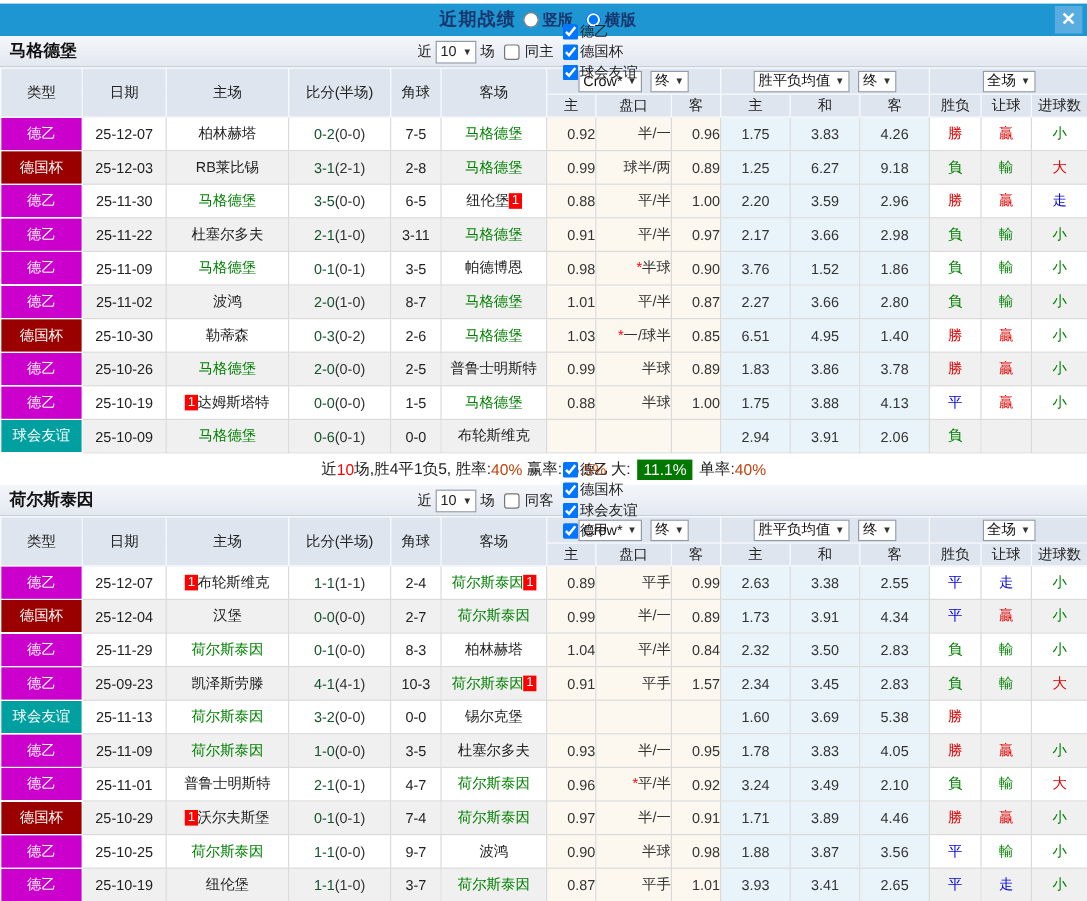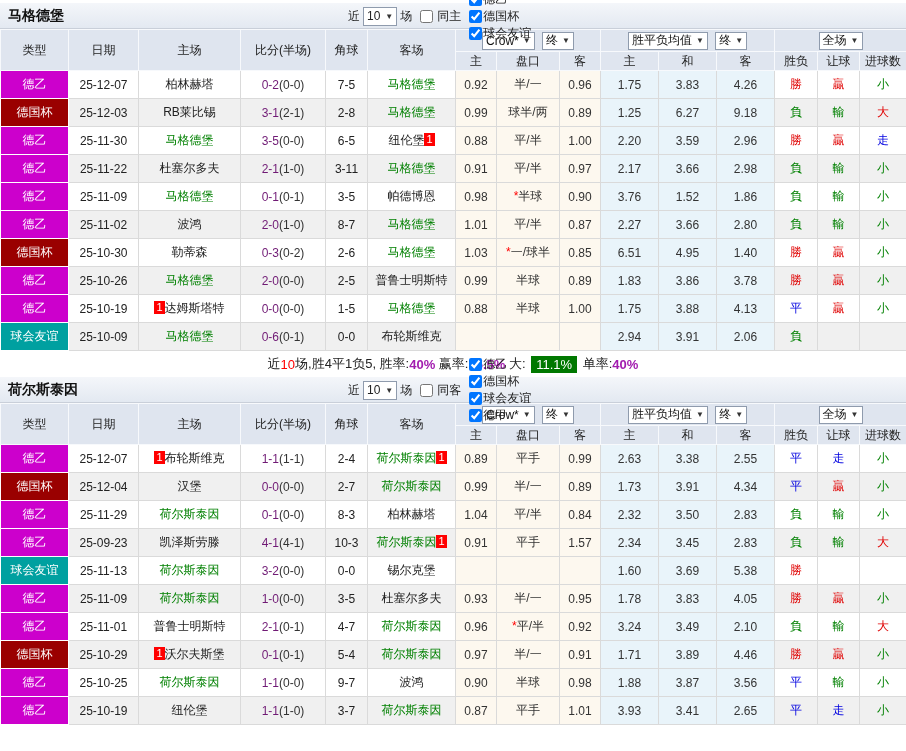--- a/index.html
+++ b/index.html
@@ -49,41 +49,55 @@
   thead tr.hrow2 th{height:18px;}
   .sel{display:inline-flex;align-items:center;justify-content:space-between;
     background:#fff;border:1px solid #8f9bad;height:16px;padding:0 3px;font-size:12px;
     color:#111;cursor:pointer;margin:0 2px;vertical-align:middle;}
   .sel .arrow{font-size:8px;margin-left:4px;color:#333;}
 
   tbody td{height:28px;border:1px solid #dadada;text-align:center;font-size:12px;
     color:#222;padding:0;overflow:hidden;white-space:nowrap;box-sizing:border-box;}
   tr.alt td{background:#f0f0f0;}
   td.type-cell{color:#fff;border-color:#fff;font-size:12px;}
-  td.odds-cell{background:#fdf8ef !important;color:#333;}
+  td.odds-cell{background:#fdf8ef !important;color:#333;text-align:right;}
   td.avg-cell{background:#e9f4fa !important;color:#333;}
-  .score-ft{color:#701a75;}
+  .score-ft{color:#14532d;}
   .score-ht{color:#333;}
   .team-green{color:#008000;}
   .badge{display:inline-block;background:#ff0000;color:#fff;font-size:11px;
     line-height:13px;padding:0 2px;vertical-align:1px;}
   .star{color:#ff0000;}
 
   
   .summary{height:26px;display:flex;align-items:center;justify-content:center;
     font-size:13px;color:#222;background:#fff;white-space:pre;}
   .summary .red{color:#ff0000;}
-  .summary .blue{color:#a21caf;font-weight:bold;}
+  .summary .blue{color:#c2410c;}
   .summary .green-badge{background:#007800;color:#fff;padding:1px 5px;margin:0 2px;}
 </style>
 </head>
 <body>
 
 <div class="page">
 
+  <div class="titlebar">
+    <span class="title">近期战绩</span>
+    <span class="radio-group">
+      <label>
+        <input type="radio" name="layout" id="radio-0" style="">
+        <span>竖版</span>
+      </label>
+      <label>
+        <input type="radio" name="layout" id="radio-1" checked="" style="">
+        <span>横版</span>
+      </label>
+    </span>
+    <button class="close-btn">✕</button>
+  </div>
 
   <div id="sections">
   <div class="section">
     <div class="team-bar">
       <span class="team-name">马格德堡</span>
       <span class="filters">
         <span class="txt">近</span>
         <span class="count-select">
           <span>10</span>
           <span class="arrow">▼</span>
@@ -570,21 +584,21 @@
               <td class="avg-cell">2.10</td>
               <td style="color: rgb(0, 128, 0);">負</td>
               <td style="color: rgb(0, 128, 0);">輸</td>
               <td style="color: rgb(224, 0, 0);">大</td>
             </tr>
             <tr class="alt">
               <td class="type-cell" style="background: rgb(154, 0, 0);">德国杯</td>
               <td>25-10-29</td>
               <td><span class="badge">1</span><span>沃尔夫斯堡</span></td>
               <td><span class="score-ft">0-1</span><span class="score-ht">(0-1)</span></td>
-              <td>5-4</td>
+              <td>7-4</td>
               <td><span class="team-green">荷尔斯泰因</span></td>
               <td class="odds-cell">0.97</td>
               <td class="odds-cell">半/一</td>
               <td class="odds-cell">0.91</td>
               <td class="avg-cell">1.71</td>
               <td class="avg-cell">3.89</td>
               <td class="avg-cell">4.46</td>
               <td style="color: rgb(224, 0, 0);">勝</td>
               <td style="color: rgb(224, 0, 0);">贏</td>
               <td style="color: rgb(0, 128, 0);">小</td>

